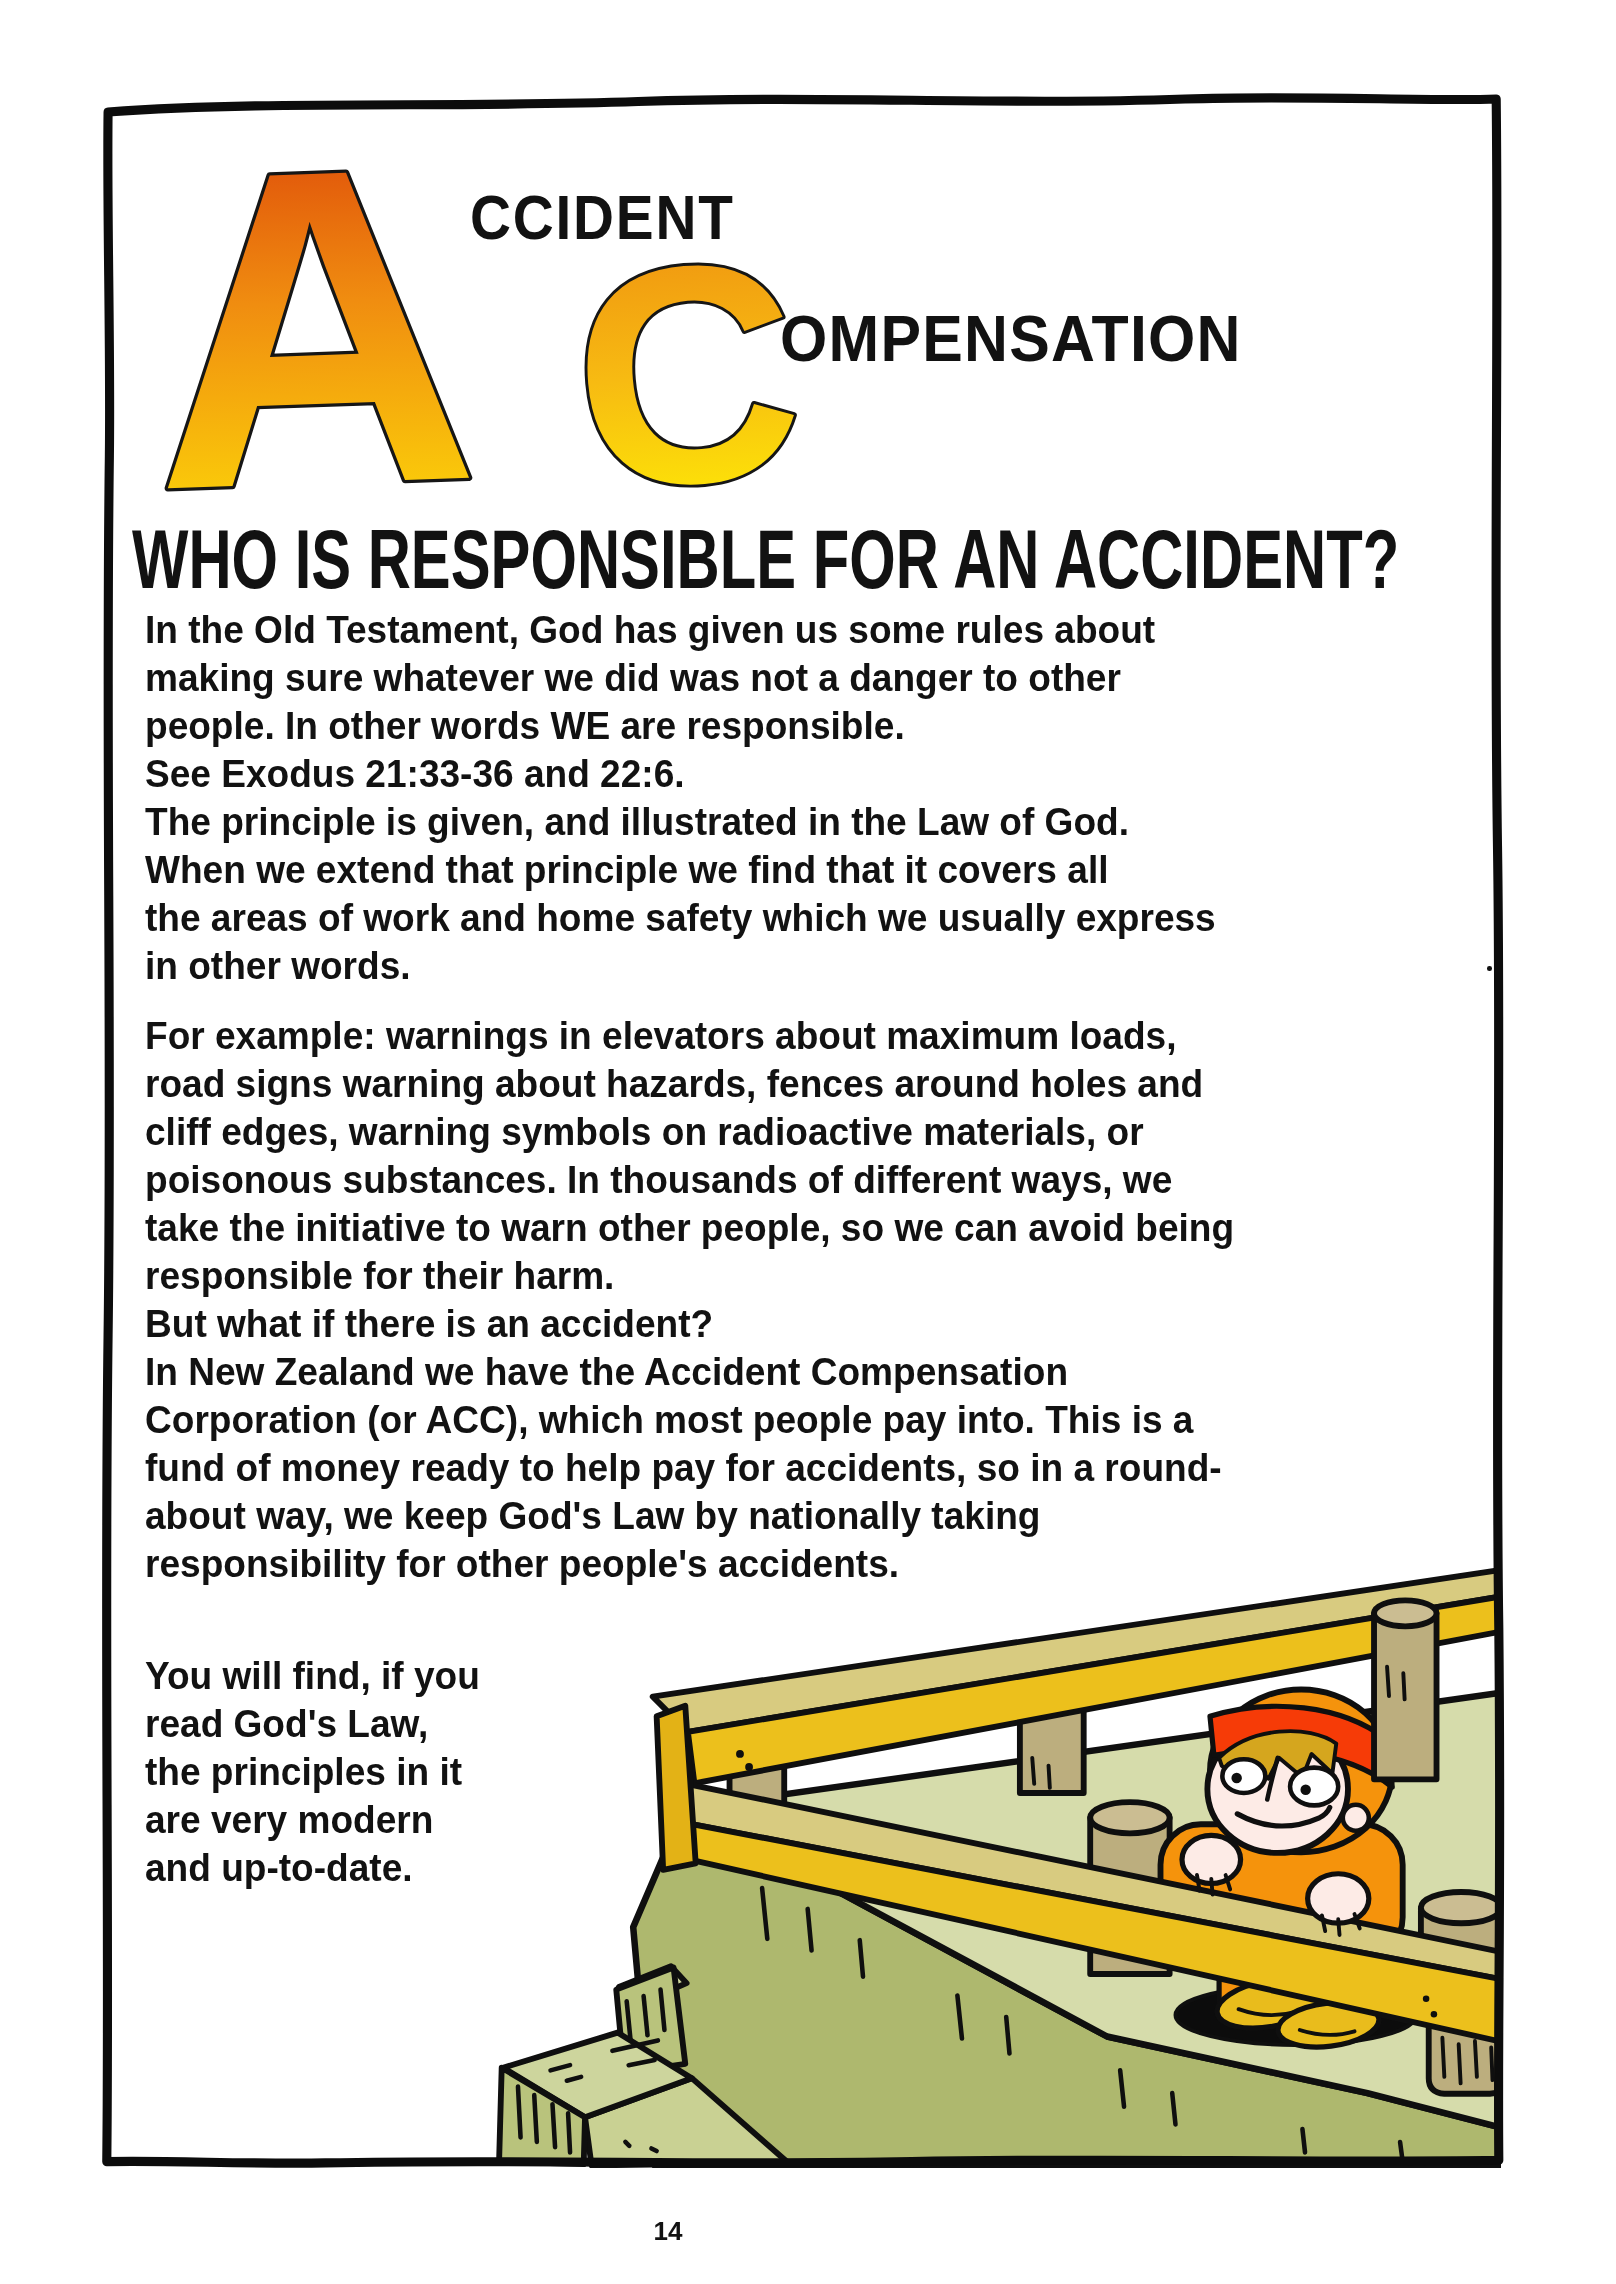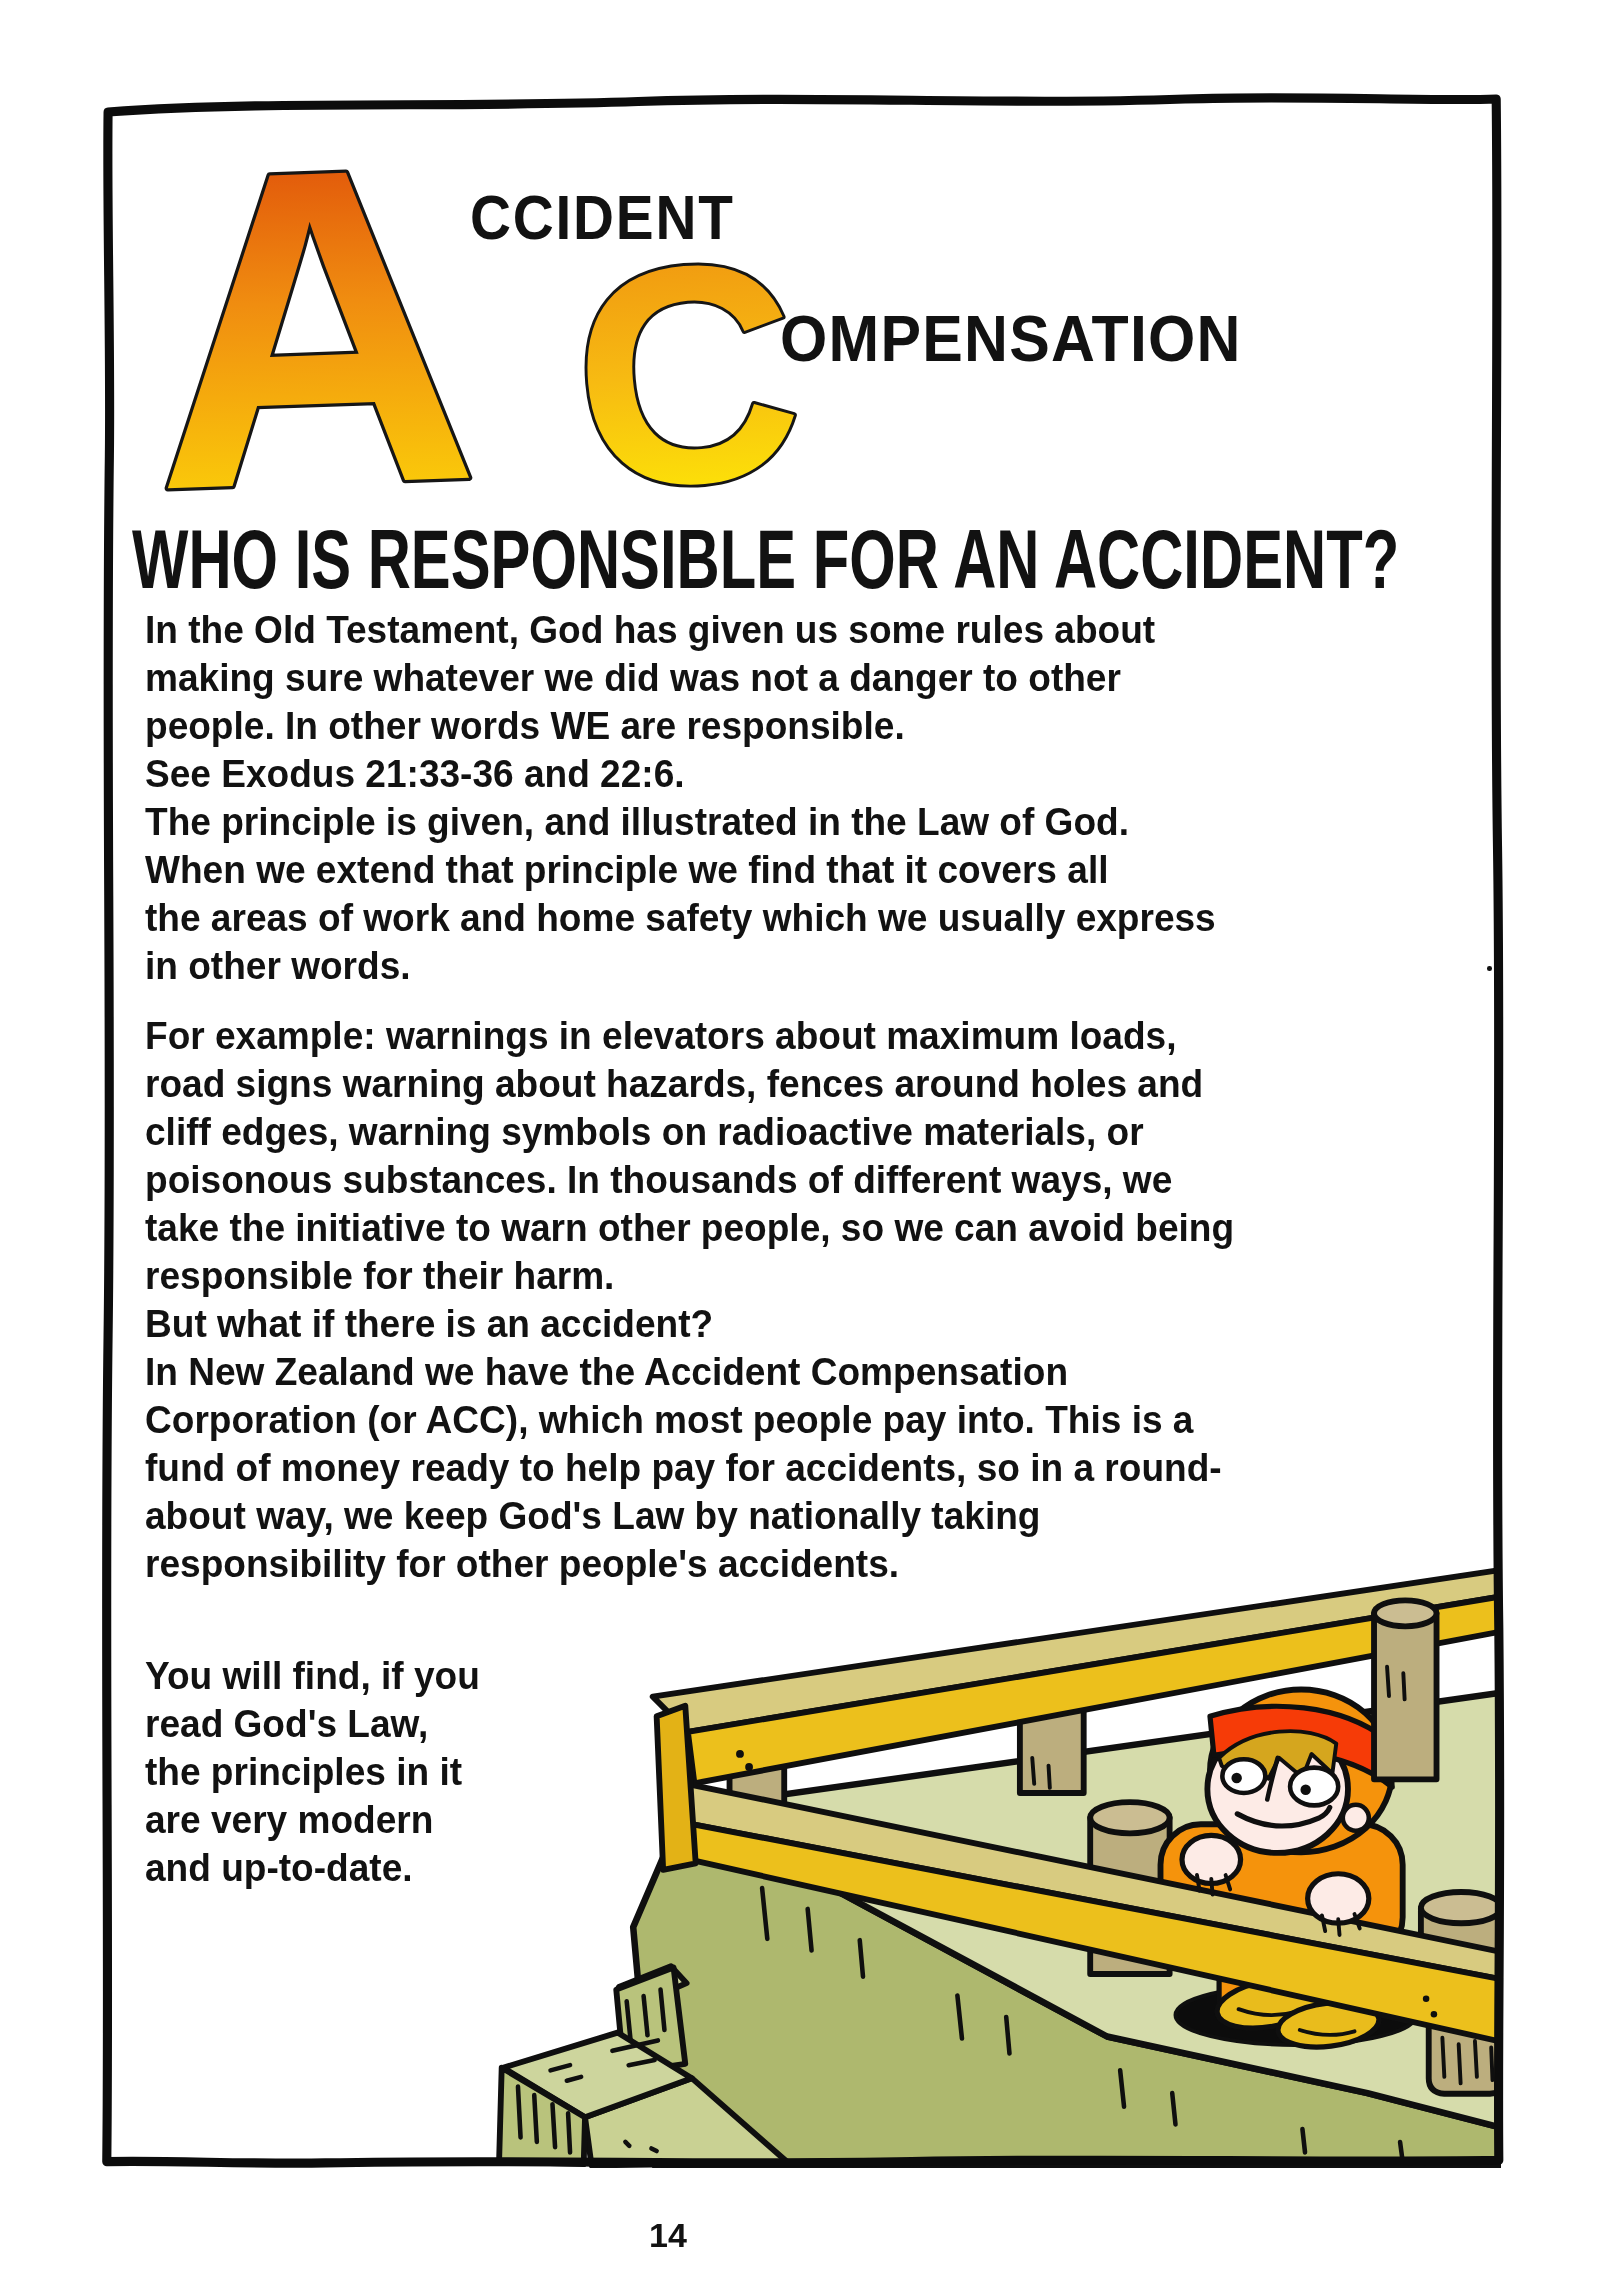--- a/index.html
+++ b/index.html
@@ -9,21 +9,21 @@
   .abs{position:absolute;}
   .decor-svg{left:0;top:0;width:1616px;height:2284px;z-index:1;}
   .illu-svg{left:391px;top:1517px;width:1110px;height:651px;z-index:2;}
   .frame-svg{left:0;top:0;width:1616px;height:2284px;z-index:5;pointer-events:none;}
   .txt{position:absolute;z-index:4;font-weight:bold;white-space:nowrap;}
   .word-rest{font-size:63px;letter-spacing:2px;transform:scaleX(0.90);transform-origin:0 0;}
   .word-rest2{font-size:64px;letter-spacing:1.3px;transform:scaleX(0.95);transform-origin:0 0;}
   .heading{font-size:83px;transform:scaleX(0.72);transform-origin:0 0;letter-spacing:0px;}
   .body-block{font-size:39px;line-height:48px;white-space:pre-line;transform:scaleX(0.95);
               transform-origin:0 0;}
-  .page-num{left:0;width:1336px;text-align:center;font-size:34px;z-index:4;}
+  .page-num{left:0;width:1336px;text-align:center;font-size:26px;z-index:4;}
   .stray-dot{width:4.6px;height:4.6px;background:#111;border-radius:50%;z-index:4;}
 </style>
 </head>
 <body>
 
 <div class="page">
 
   <svg class="abs decor-svg" viewBox="0 0 2482 3508">
     <defs>
       <linearGradient id="gA" x1="0" y1="0" x2="0" y2="1">

